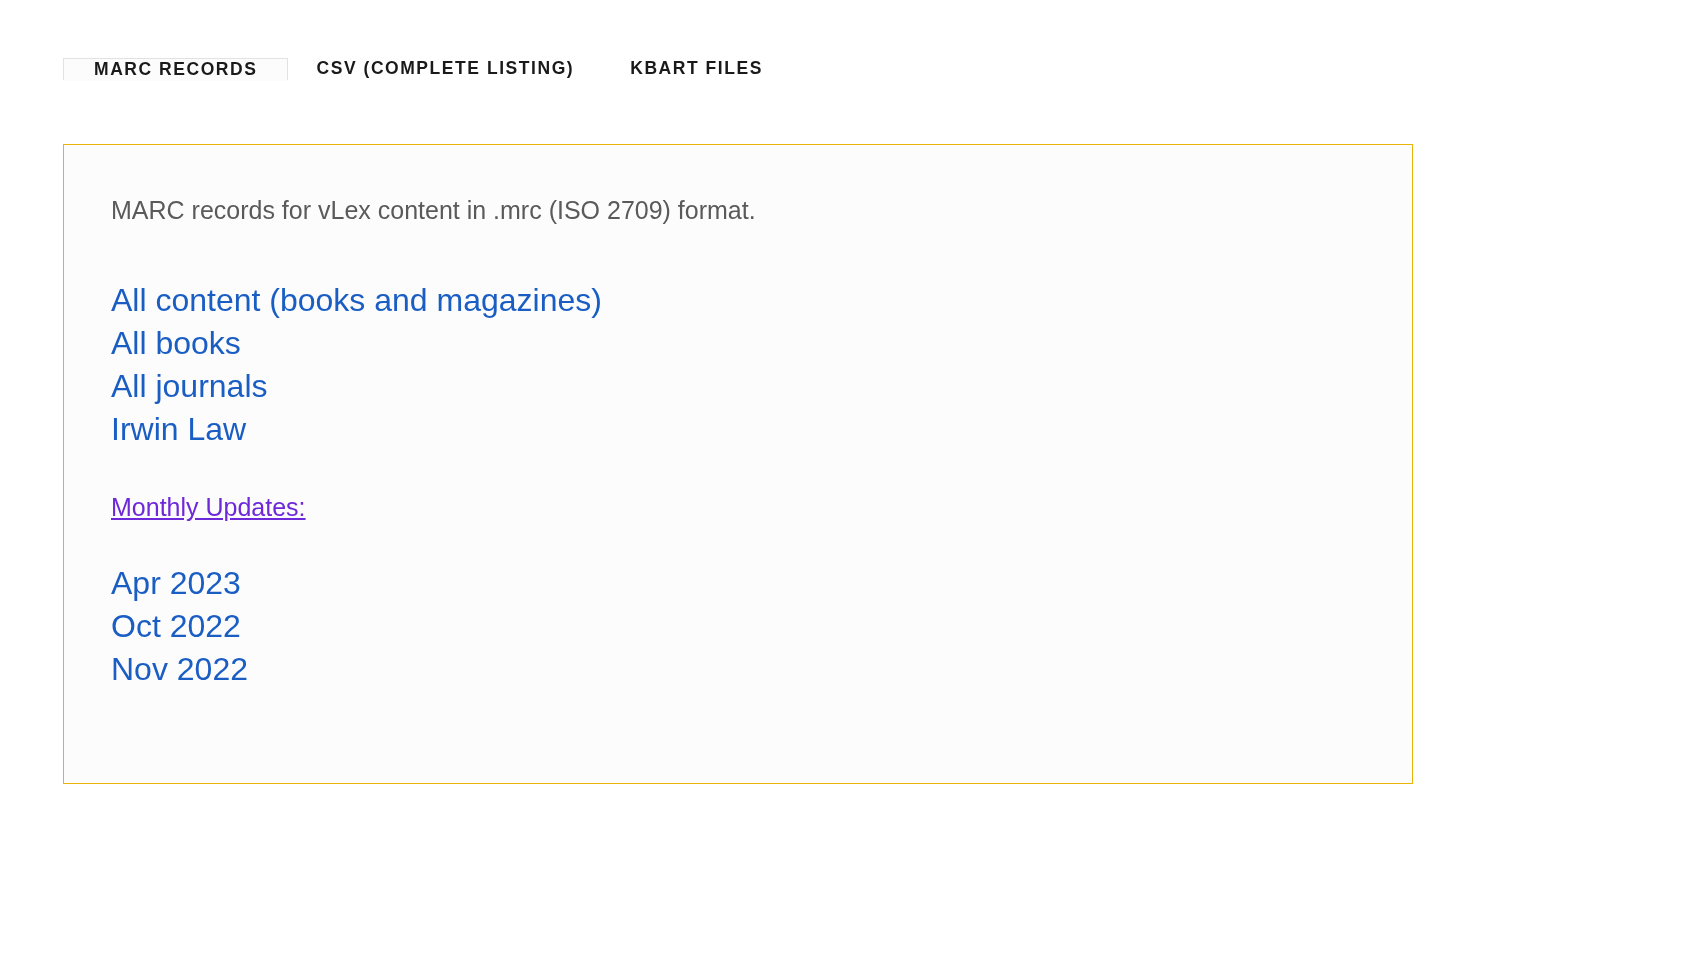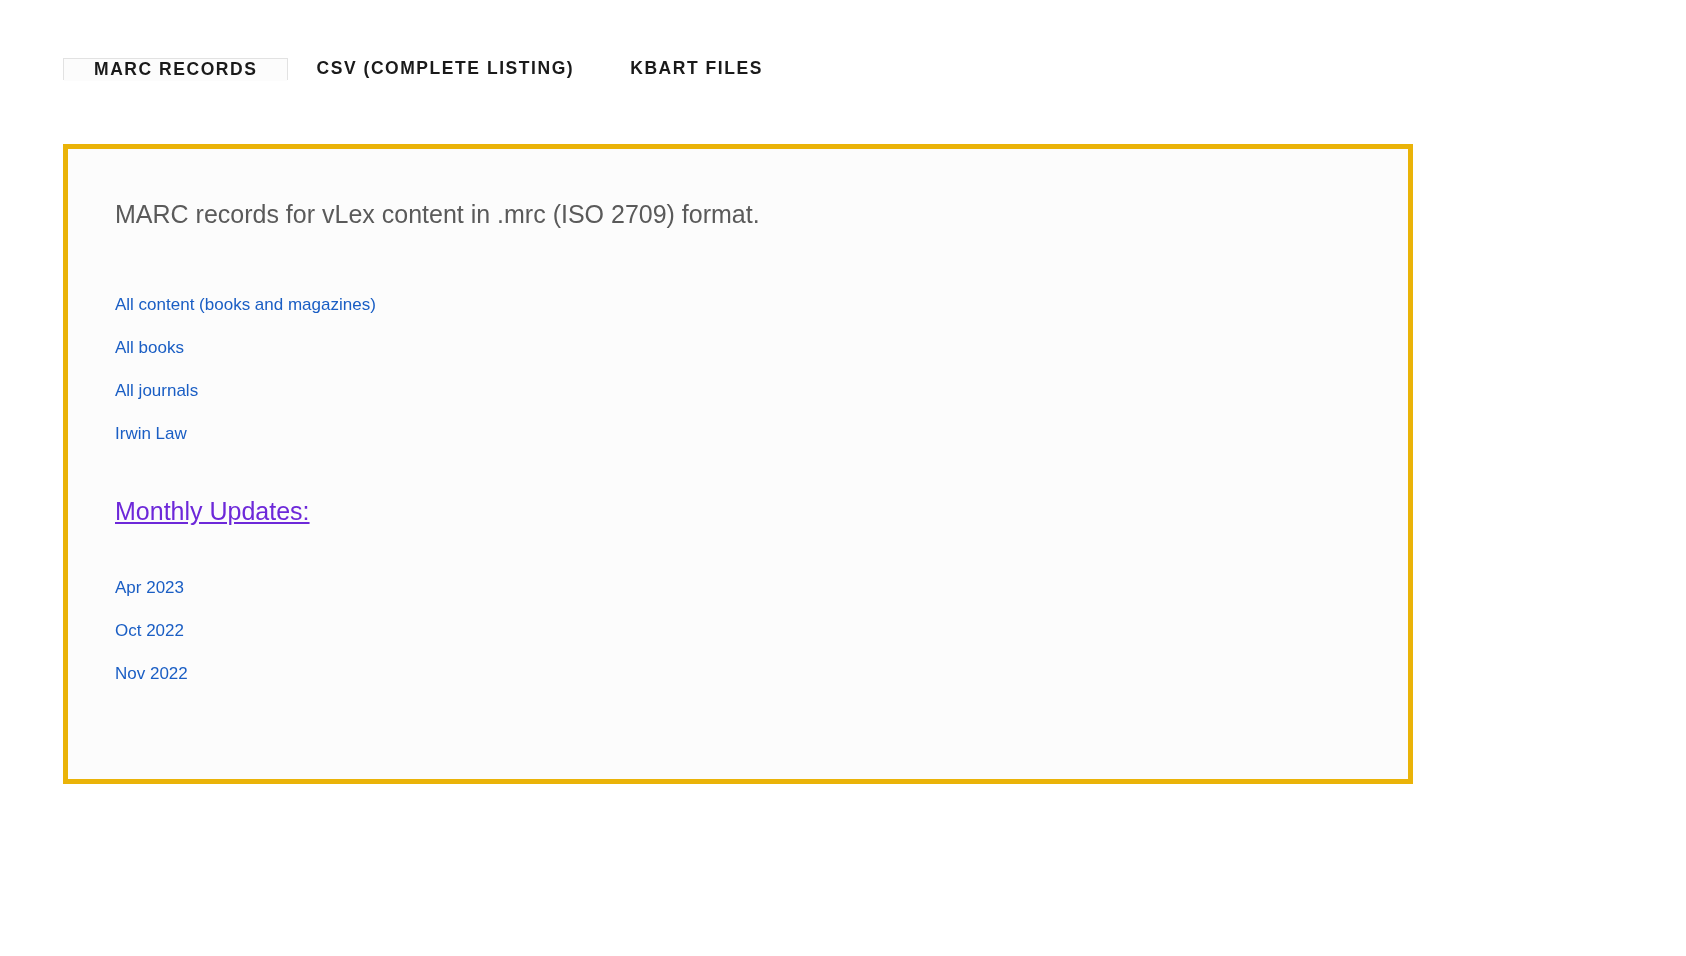--- a/index.html
+++ b/index.html
@@ -74,21 +74,21 @@
 
   
   .panel {
     position: absolute;
     left: 63px;
     top: 144px;
     width: 1350px;
     height: 640px;
     box-sizing: border-box;
     background: #fcfcfc;
-    border: 5px solid #eab308;
+    border: 1px solid #eab308;
     z-index: 1;
   }
 
   .panel-inner {
     position: absolute;
     left: 47px;
     top: 50px;
     right: 30px;
   }
 
@@ -101,21 +101,21 @@
   }
 
   .link-list {
     margin: 0;
     padding: 0;
     list-style: none;
   }
 
   .link {
     display: block;
-    font-size: 17px;
+    font-size: 32px;
     line-height: 43px;
     color: #1a5ec4;
     text-decoration: none;
     cursor: pointer;
     width: max-content;
     font-family: "Liberation Sans", sans-serif;
   }
 
   .spacer-lg { height: 54px; }
   .spacer-md { height: 41px; }

